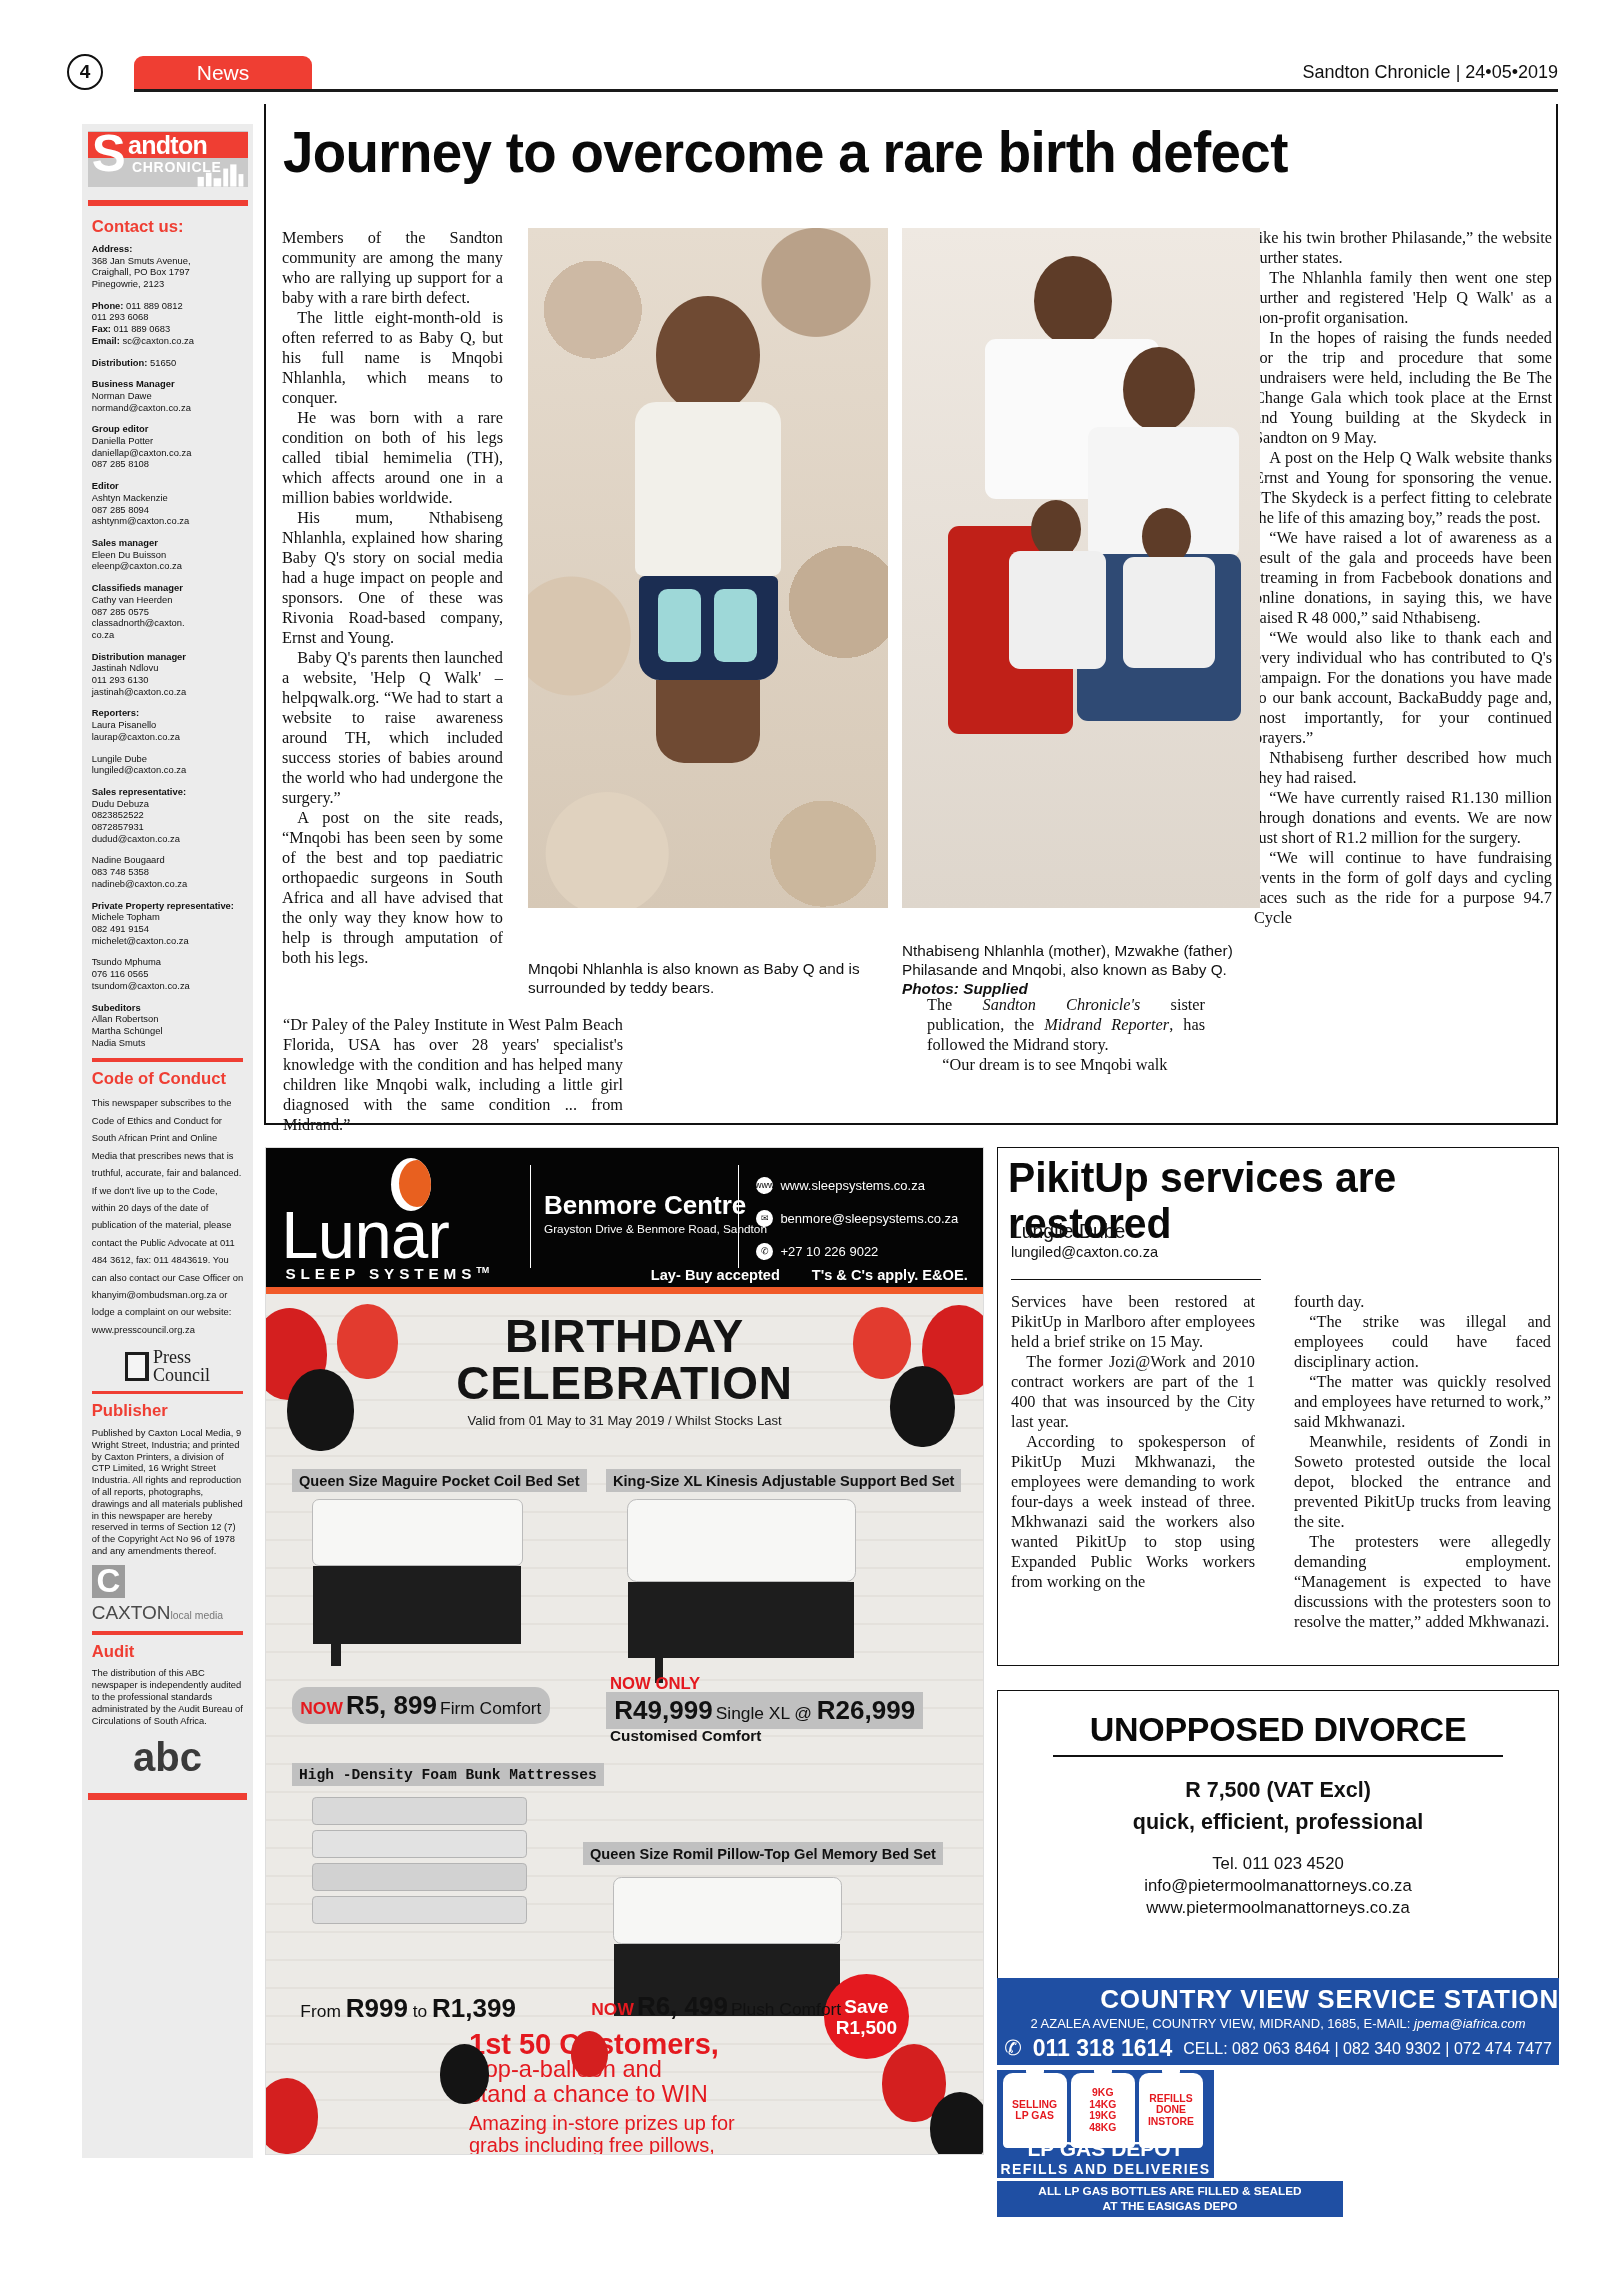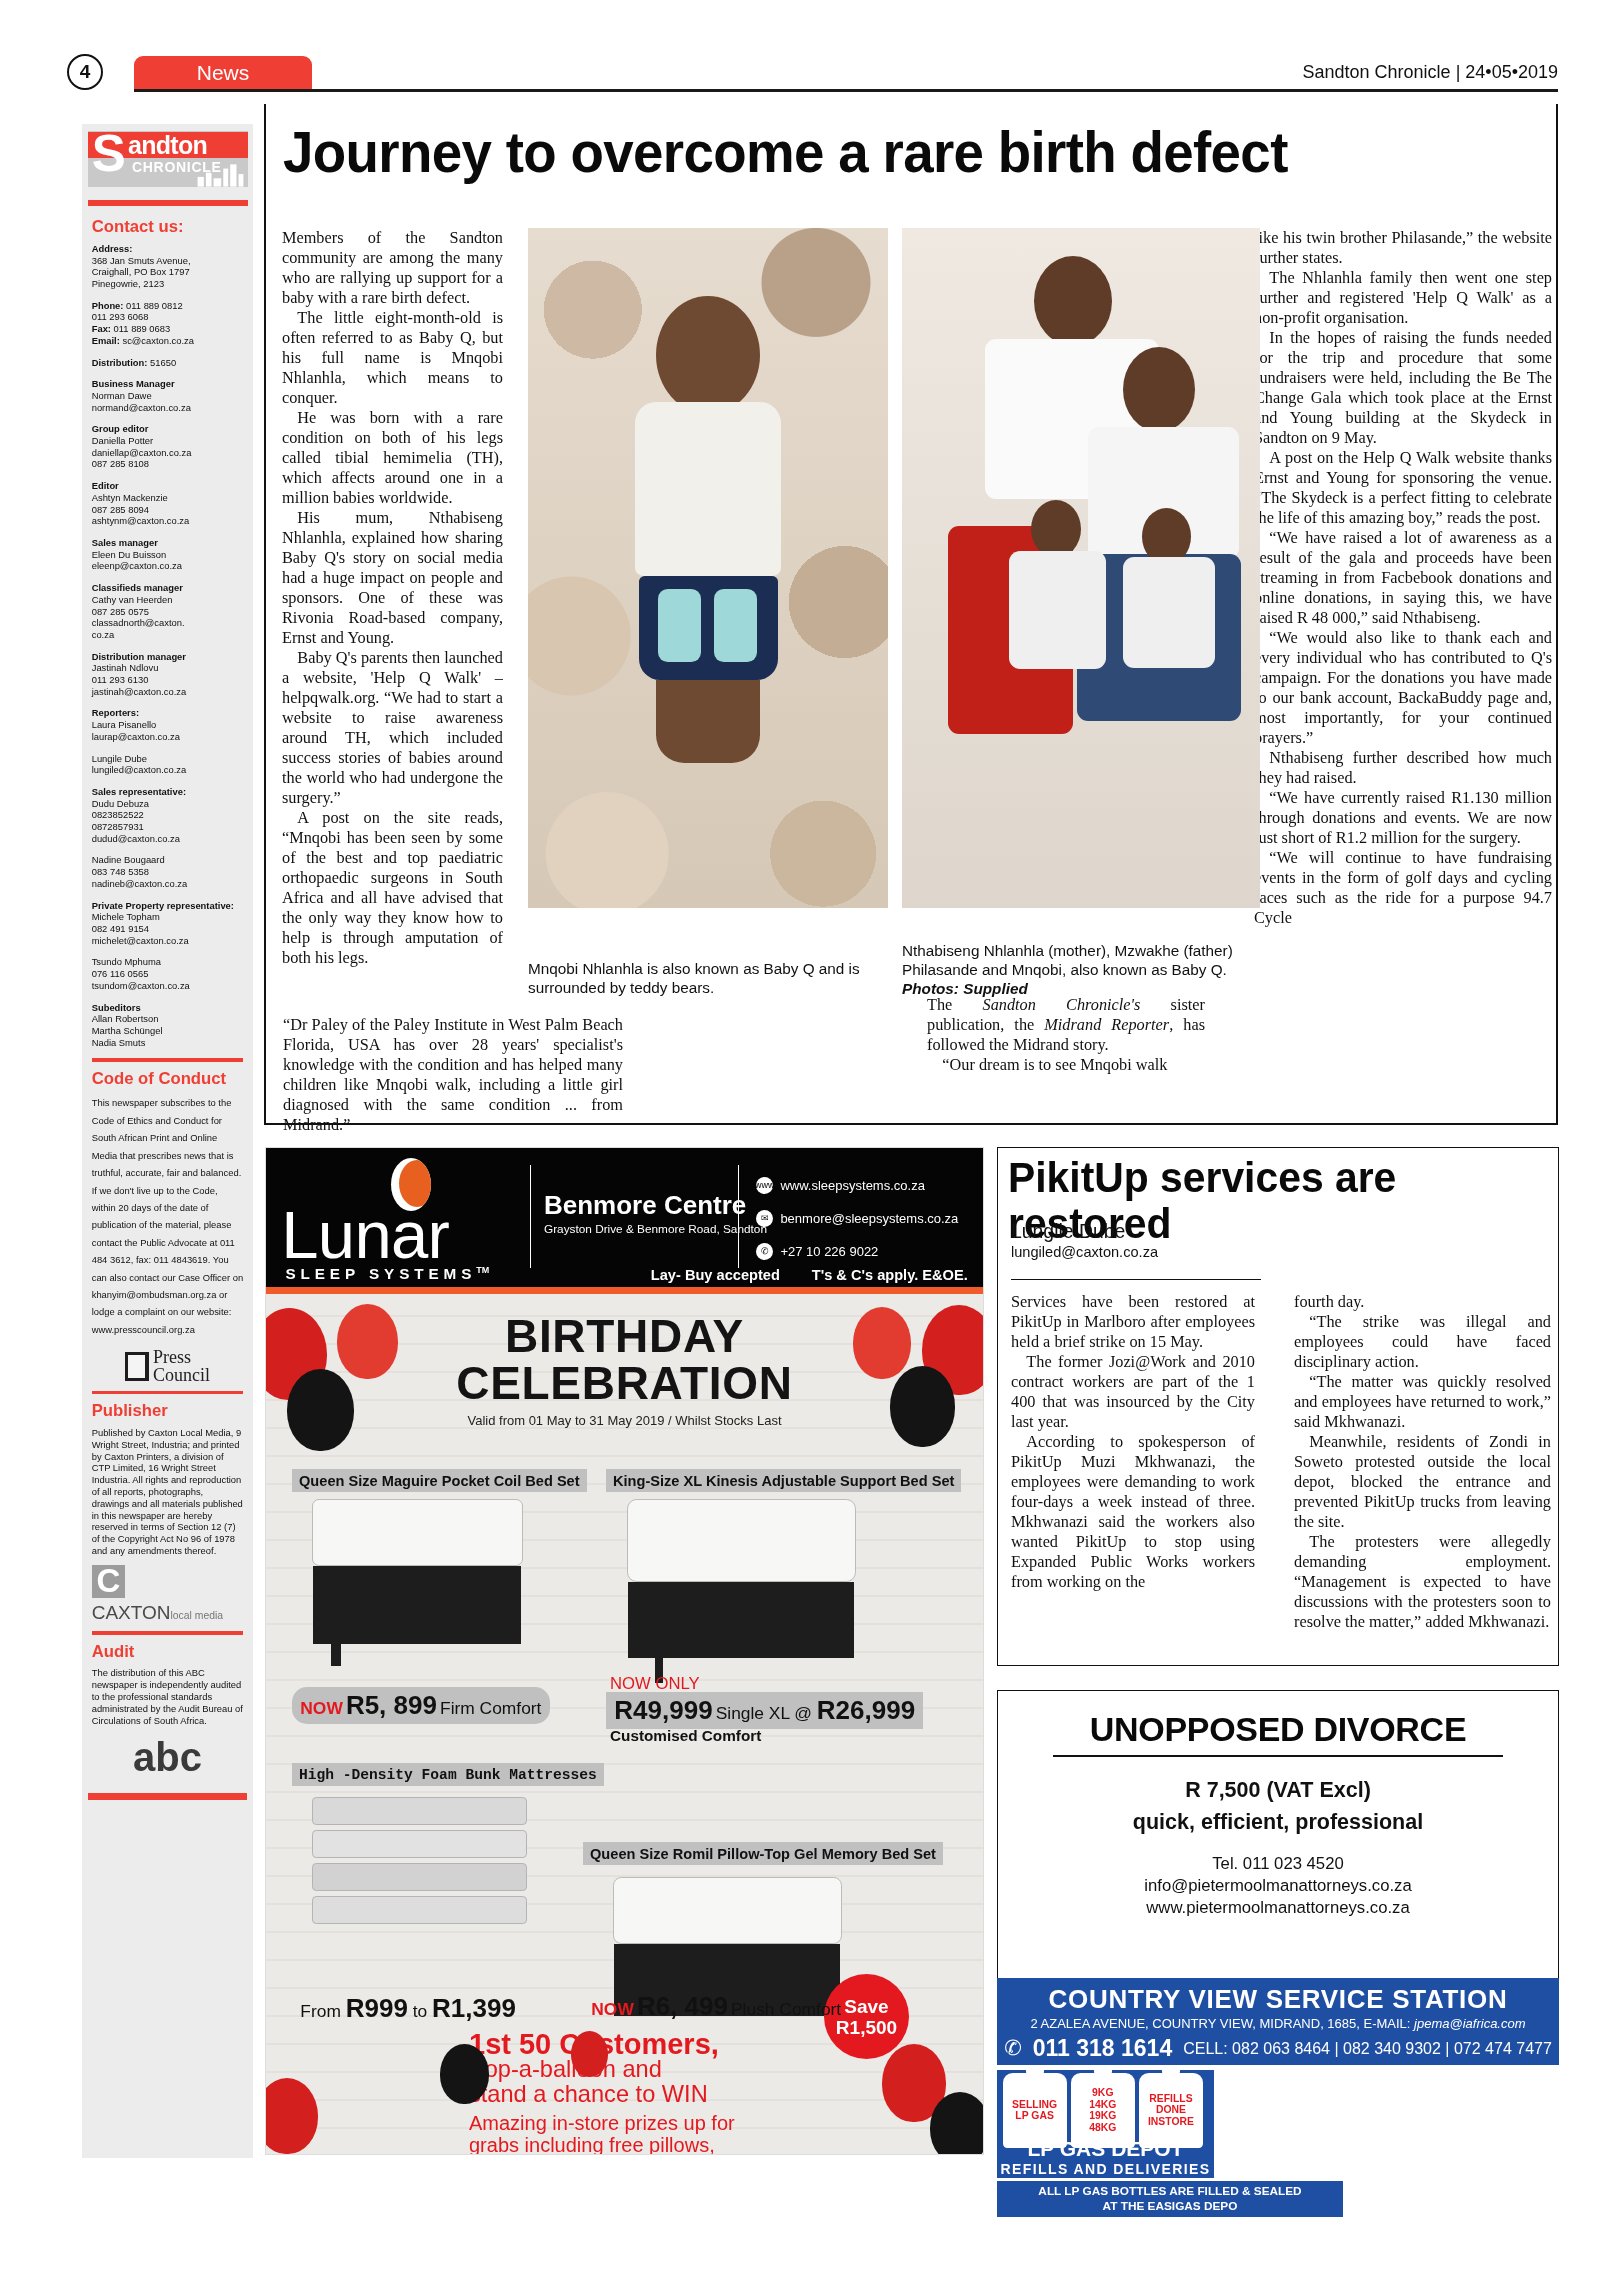--- a/index.html
+++ b/index.html
@@ -200,21 +200,21 @@
   .bedimg { position:absolute; }
   .bed-mat { background:#f7f7f5; border:0.7px solid #bbb; }
   .bed-base { background:#1d1d1d; }
   .price-band {
     position:absolute; background:#c0c0c0; padding:2.8px 8.3px; white-space:nowrap;
     font-family:"Liberation Sans", sans-serif; color:#111;
   }
   .pb-now { color:#e4191f; font-weight:bold; font-size:17.4px; }
   .pb-big { font-weight:bold; font-size:26px; }
   .pb-sm { font-size:17.4px; }
-  .now-only { position:absolute; color:#e4191f; font-weight:normal; font-size:16.7px;
+  .now-only { position:absolute; color:#e4191f; font-weight:bold; font-size:16.7px;
      font-family:"Liberation Sans", sans-serif; }
   .cust-comfort { position:absolute; font-family:"Liberation Sans", sans-serif;
      font-weight:bold; font-size:15.3px; color:#111; }
   .save-badge { position:absolute; width:85px; height:85px; border-radius:50%;
      background:#e4191f; color:#fff; display:flex; flex-direction:column;
      align-items:center; justify-content:center;
      font-family:"Liberation Sans", sans-serif; font-weight:bold; font-size:19px; line-height:21px; }
   .promo-red { position:absolute; color:#e4191f; font-family:"Liberation Sans", sans-serif; }
   .promo-l1 { font-size:29px; font-weight:bold; }
   .promo-l2 { font-size:23.6px; }
@@ -251,21 +251,21 @@
   .dv-sub { font-family:"Liberation Sans Narrow","Liberation Sans", sans-serif; font-weight:bold;
      font-size:21.5px; color:#111; margin-top:7px; }
   .dv-contact { font-family:"Liberation Sans", sans-serif; font-size:16.7px; color:#111;
      line-height:22px; margin-top:18px; }
   .dv-tc { position:absolute; left:0; right:0; bottom:0; height:30.5px; background:#0a0a0a;
      color:#fff; font-family:"Liberation Sans", sans-serif; font-weight:bold; font-size:15.3px;
      display:flex; align-items:center; justify-content:center; }
 
   
   .cv { position:absolute; left:997px; top:1978px; width:562px; height:87px; background:#1f4fa3; color:#fff; }
-  .cv-title { text-align:center; font-family:"Liberation Sans", sans-serif; font-weight:bold;
+  .cv-title { text-align:right; font-family:"Liberation Sans", sans-serif; font-weight:bold;
      font-size:26px; letter-spacing:0.7px; margin-top:5.6px; }
   .cv-addr { text-align:center; font-family:"Liberation Sans", sans-serif; font-size:13px; margin-top:1.4px; }
   .cv-addr i { font-style:italic; }
   .cv-phone { display:flex; align-items:center; justify-content:center; gap:11px; margin-top:4.2px; }
   .cv-num { font-family:"Liberation Sans", sans-serif; font-weight:bold; font-size:23px; }
   .cv-cell { font-family:"Liberation Sans", sans-serif; font-size:16px; }
 
   .gasrow { position:absolute; left:997px; top:2070px; width:562px; height:108px; display:flex; gap:4.2px; }
   .gas-left { width:342px; background:#1f4fa3; position:relative; }
   .gas-right { width:217px; background:#1f4fa3; position:relative; color:#fff; }

